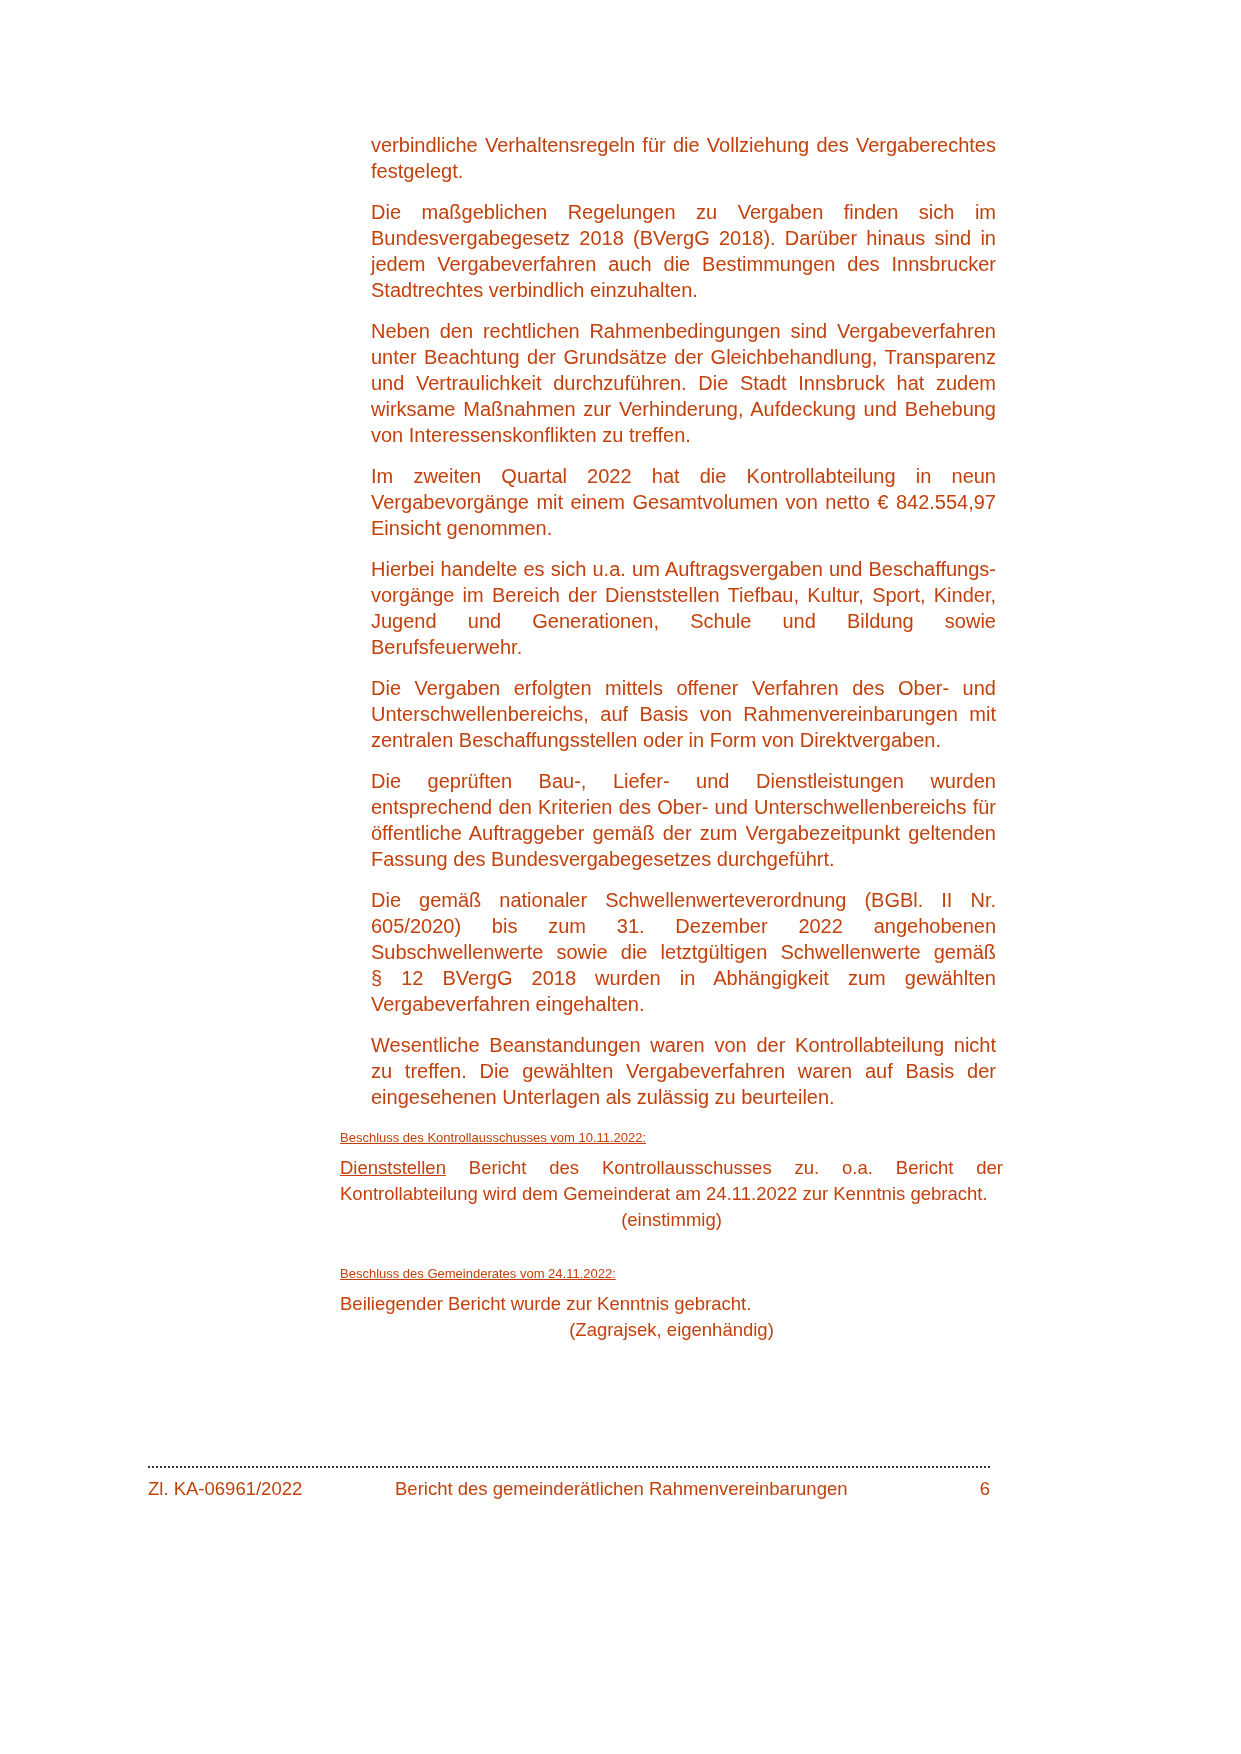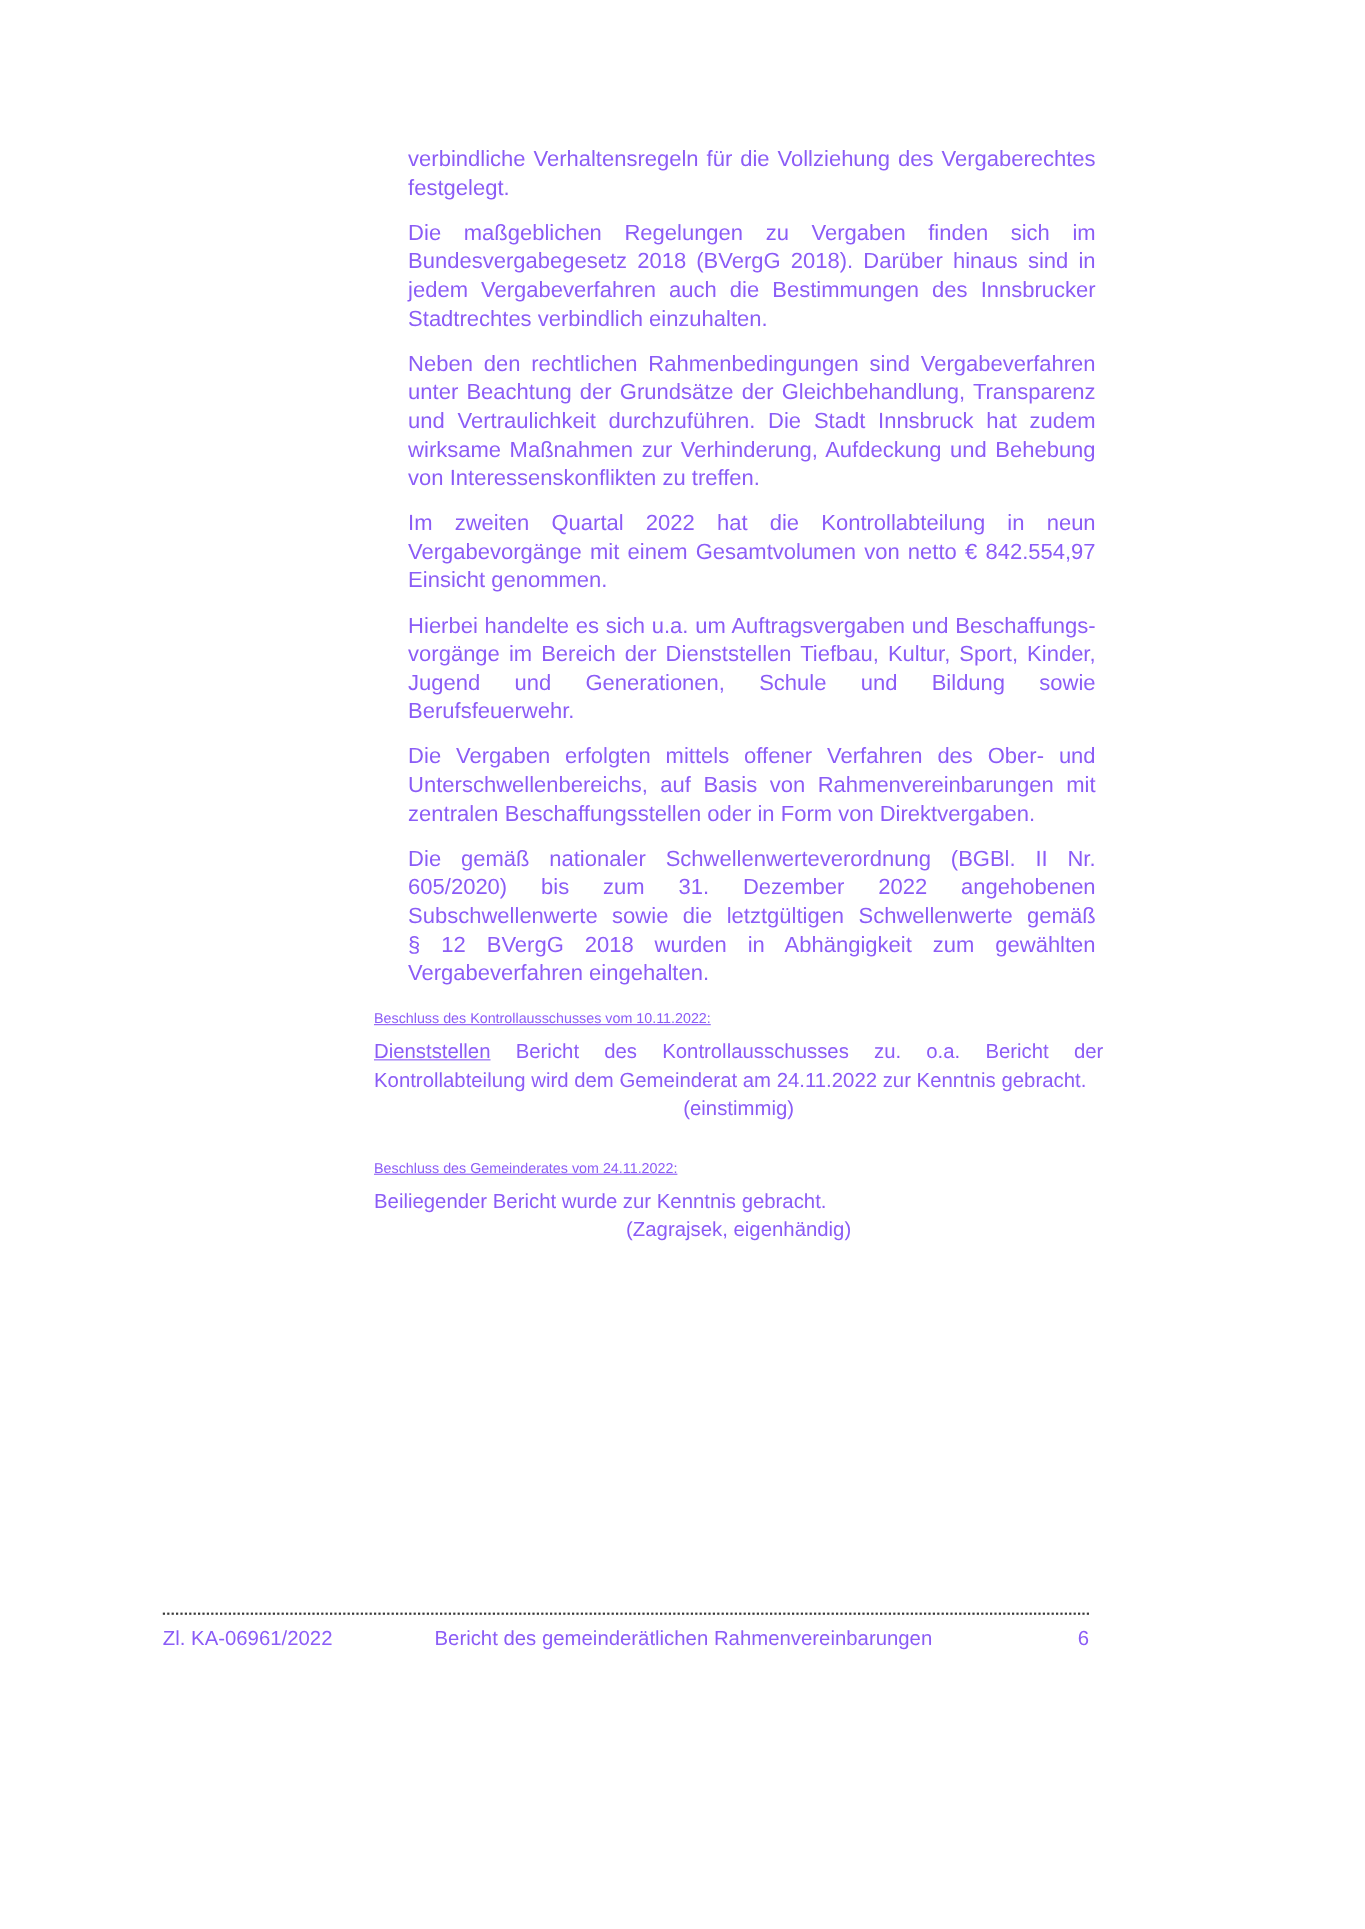--- a/index.html
+++ b/index.html
@@ -1,21 +1,21 @@
 <!DOCTYPE html>
 <html lang="de"><head>
 <meta charset="utf-8">
 <style>
   html, body { margin: 0; padding: 0; background: #ffffff; }
   .page {
     position: relative;
     width: 1241px;
     height: 1754px;
     background: #ffffff;
-    color: #8b5cf6;
+    color: #c2410c;
     font-family: "Liberation Sans", "DejaVu Sans", sans-serif;
     overflow: hidden;
   }
   .content {
     position: absolute;
     left: 371px;
     top: 132px;
     width: 625px;
     font-size: 20px;
     line-height: 26px;
@@ -61,21 +61,23 @@
 
 <div class="page">
 
   <main class="content">
     <p class="para">verbindliche Verhaltensregeln für die Vollziehung des Vergaberechtes festgelegt.</p>
     <p class="para">Die maßgeblichen Regelungen zu Vergaben finden sich im Bundesvergabegesetz 2018 (BVergG 2018). Darüber hinaus sind in jedem Vergabeverfahren auch die Bestimmungen des Innsbrucker Stadtrechtes verbindlich einzuhalten.</p>
     <p class="para">Neben den rechtlichen Rahmenbedingungen sind Vergabeverfahren unter Beachtung der Grundsätze der Gleichbehandlung, Transparenz und Vertraulichkeit durchzuführen. Die Stadt Innsbruck hat zudem wirksame Maßnahmen zur Verhinderung, Aufdeckung und Behebung von Interessenskonflikten zu treffen.</p>
     <p class="para">Im zweiten Quartal 2022 hat die Kontrollabteilung in neun Vergabevorgänge mit einem Gesamtvolumen von netto € 842.554,97 Einsicht genommen.</p>
     <p class="para">Hierbei handelte es sich u.a. um Auftragsvergaben und Beschaffungs­vorgänge im Bereich der Dienststellen Tiefbau, Kultur, Sport, Kinder, Jugend und Generationen, Schule und Bildung sowie Berufsfeuerwehr.</p>
     <p class="para">Die Vergaben erfolgten mittels offener Verfahren des Ober- und Unterschwellenbereichs, auf Basis von Rahmenvereinbarungen mit zentralen Beschaffungsstellen oder in Form von Direktvergaben.</p>
+    <p class="para">Die geprüften Bau-, Liefer- und Dienstleistungen wurden entsprechend den Kriterien des Ober- und Unterschwellenbereichs für öffentliche Auftraggeber gemäß der zum Vergabezeitpunkt geltenden Fassung des Bundesvergabegesetzes durchgeführt.</p>
     <p class="para">Die gemäß nationaler Schwellenwerteverordnung (BGBl. II Nr. 605/2020) bis zum 31. Dezember 2022 angehobenen Subschwellenwerte sowie die letztgültigen Schwellenwerte gemäß §&nbsp;12 BVergG 2018 wurden in Abhängigkeit zum gewählten Vergabeverfahren eingehalten.</p>
+    <p class="para">Wesentliche Beanstandungen waren von der Kontrollabteilung nicht zu treffen. Die gewählten Vergabeverfahren waren auf Basis der eingesehenen Unterlagen als zulässig zu beurteilen.</p>
 
     <section class="resolutions">
       <div class="res-group">
         <h2 class="res-heading">Beschluss des Kontrollausschusses vom 10.11.2022:</h2>
         <p class="res-text"><span class="underlined">Dienststellen</span> <span>Bericht des Kontrollausschusses zu. o.a. Bericht der Kontrollabteilung wird dem Gemeinderat am 24.11.2022 zur Kenntnis gebracht.</span></p>
         <p class="res-note">(einstimmig)</p>
       </div>
 
       <div class="res-group">
         <h2 class="res-heading">Beschluss des Gemeinderates vom 24.11.2022:</h2>

